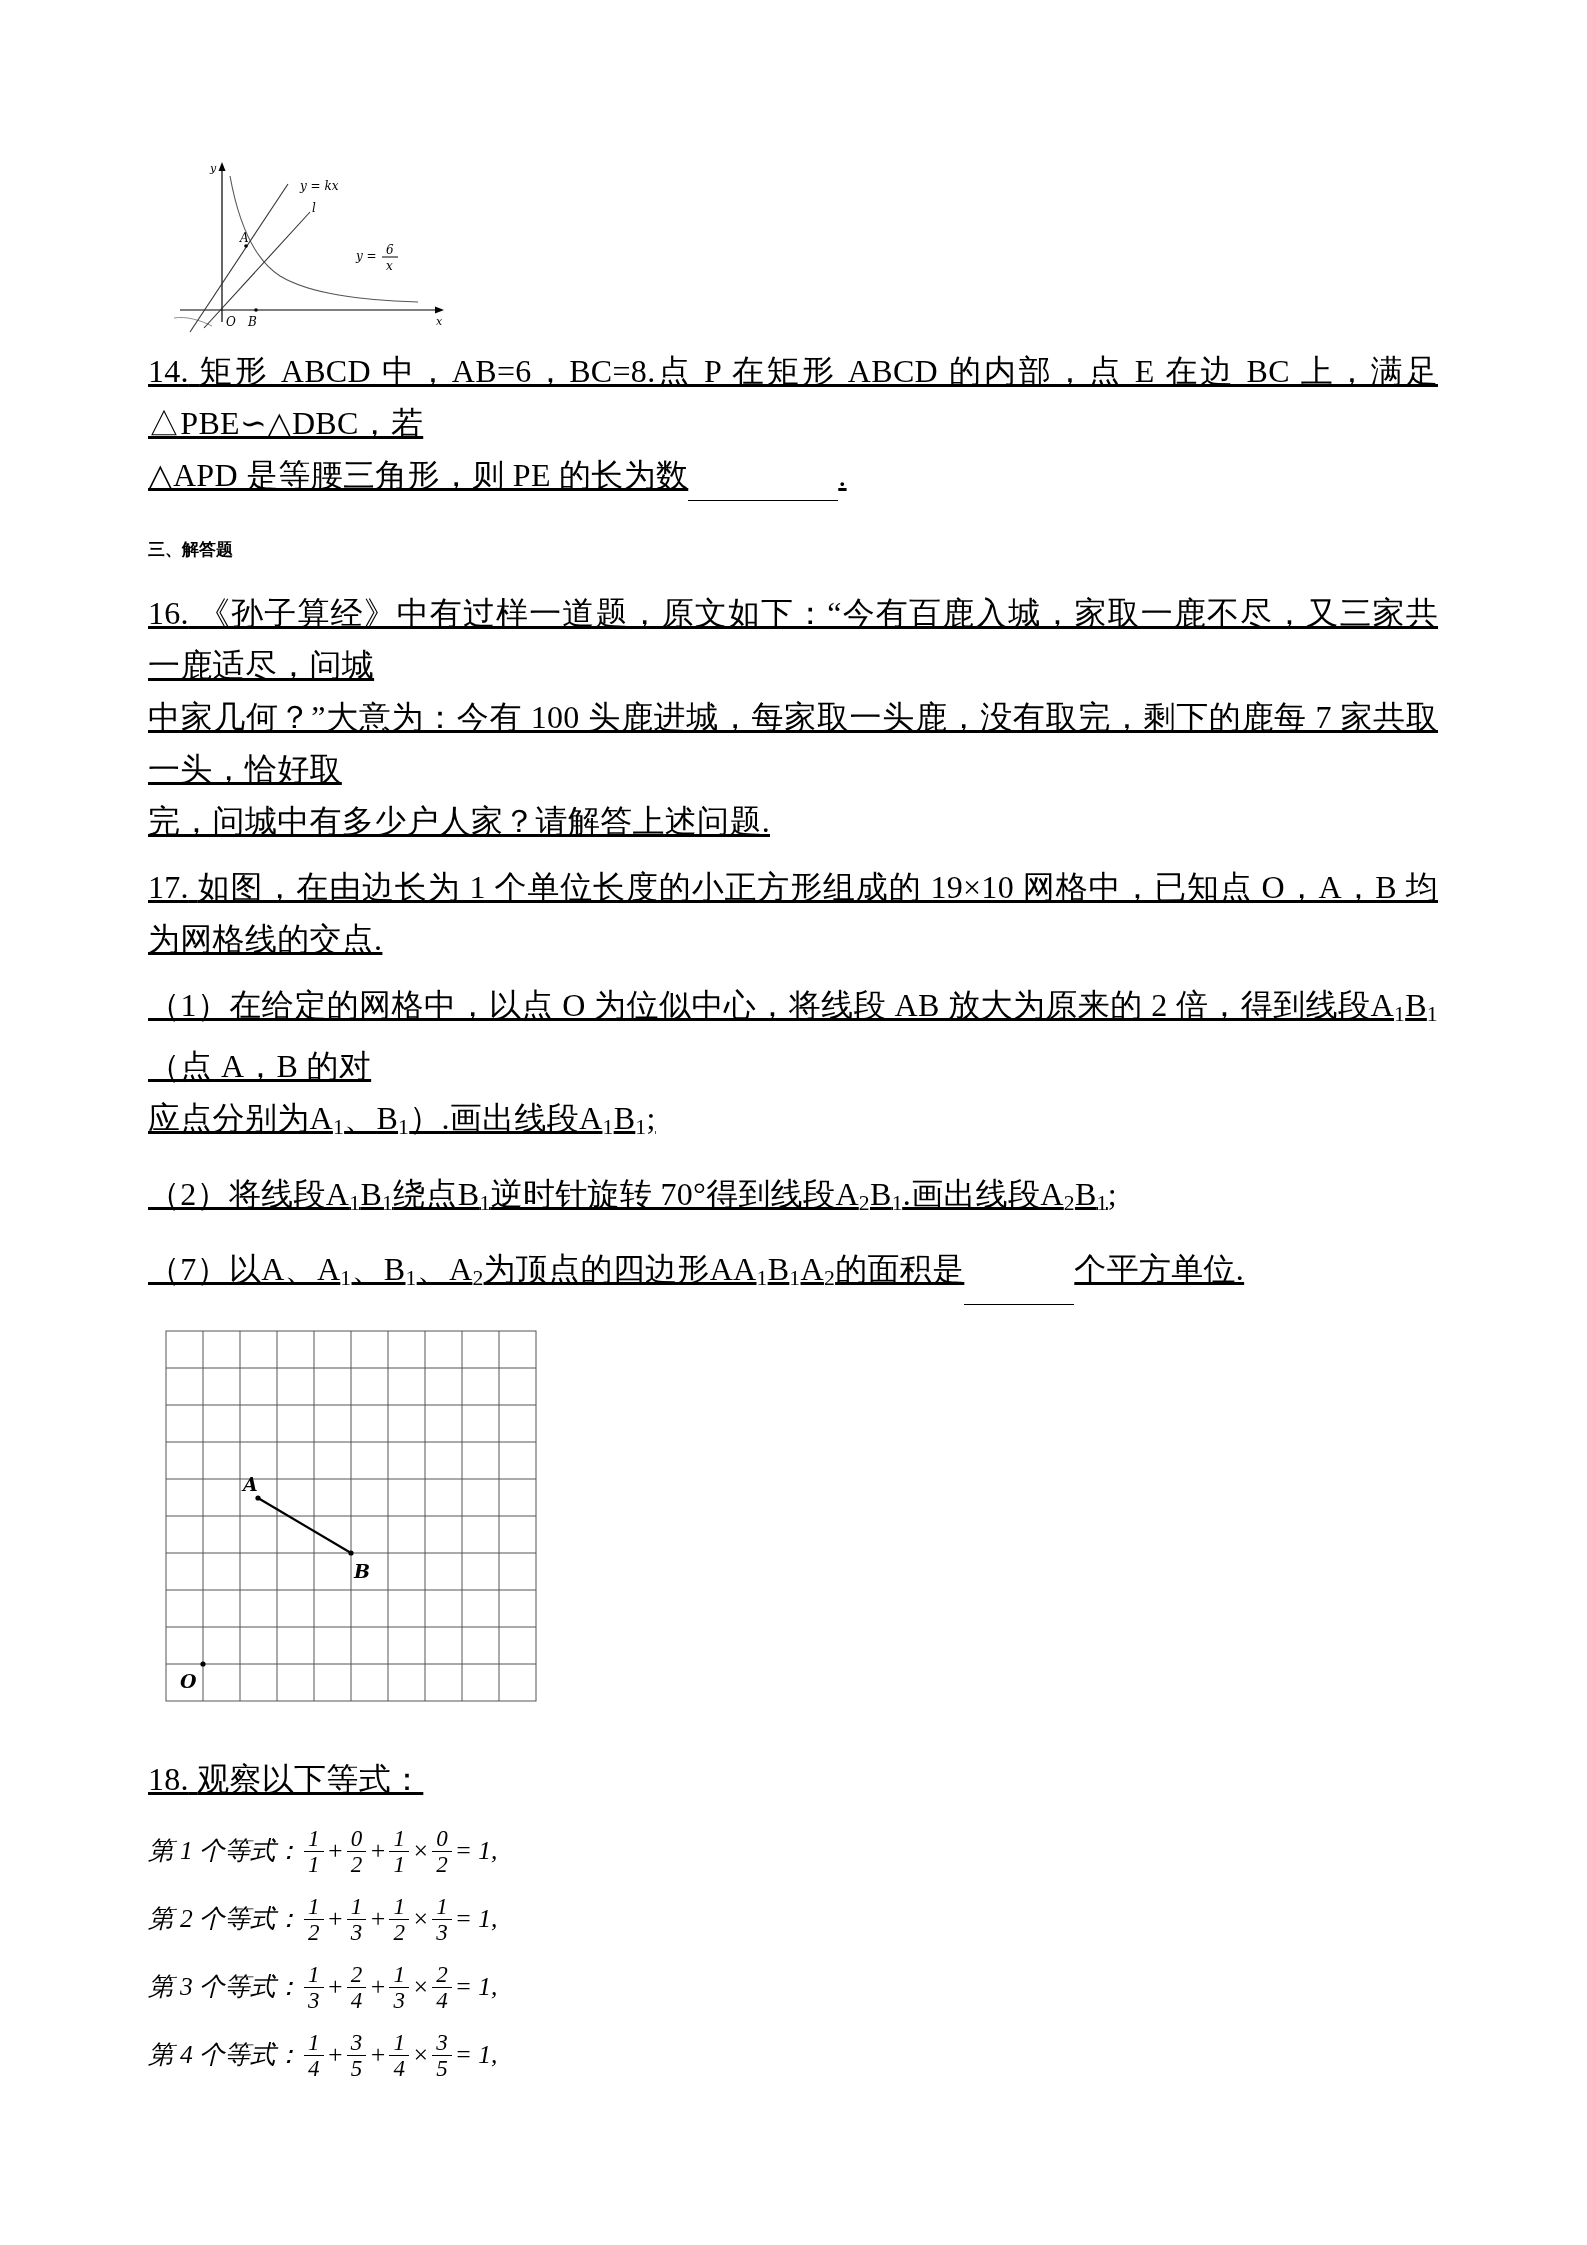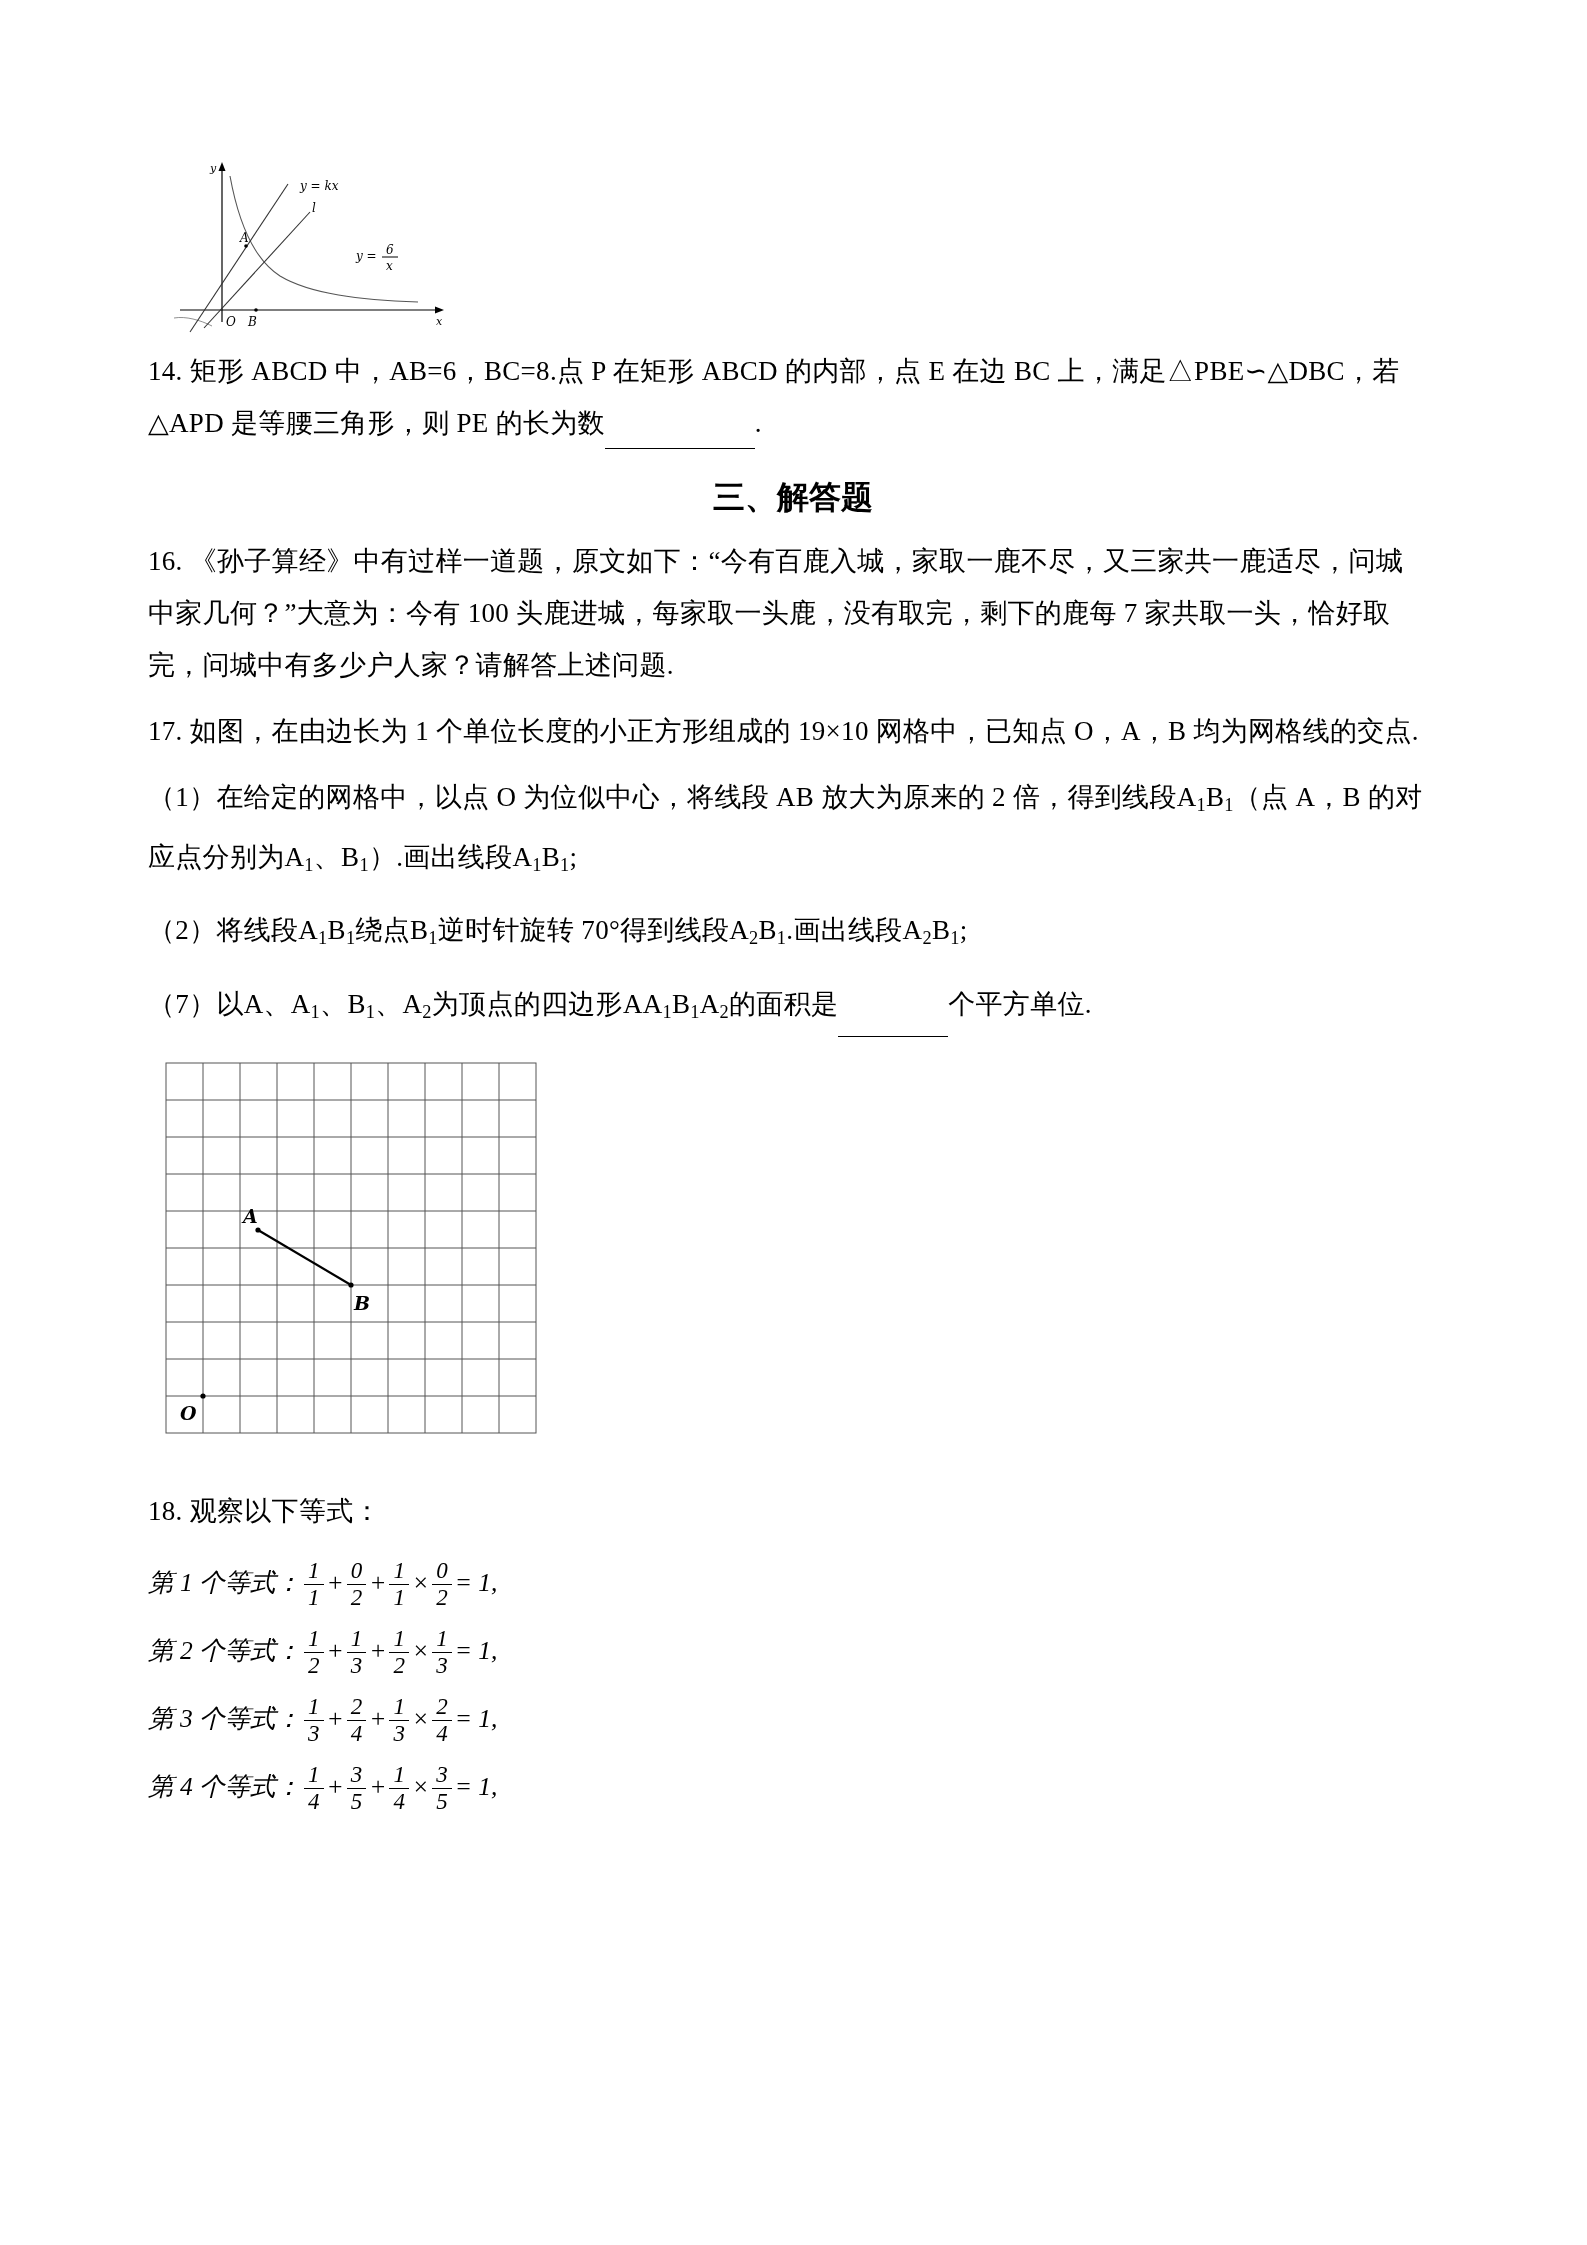--- a/index.html
+++ b/index.html
@@ -21,34 +21,34 @@
     padding: 0;
     box-sizing: border-box;
   }
   .content {
     position: absolute;
     left: 148px;
     top: 150px;
     width: 1290px;
   }
   .para {
-    font-size: 27px;
+    font-size: 32px;
     line-height: 52px;
     margin-bottom: 14px;
     text-align: justify;
     letter-spacing: 0.3px;
+    text-decoration: underline;
   }
   .section-title {
     font-family: "DejaVu Sans", sans-serif;
     font-weight: bold;
-    font-size: 32px;
+    font-size: 17px;
     line-height: 40px;
     margin-top: 28px;
     margin-bottom: 18px;
-    text-align: center;
   }
   .blank {
     display: inline-block;
     border-bottom: 1.5px solid #000;
     width: 150px;
     height: 1em;
     vertical-align: bottom;
   }
   .blank-sm {
     display: inline-block;

